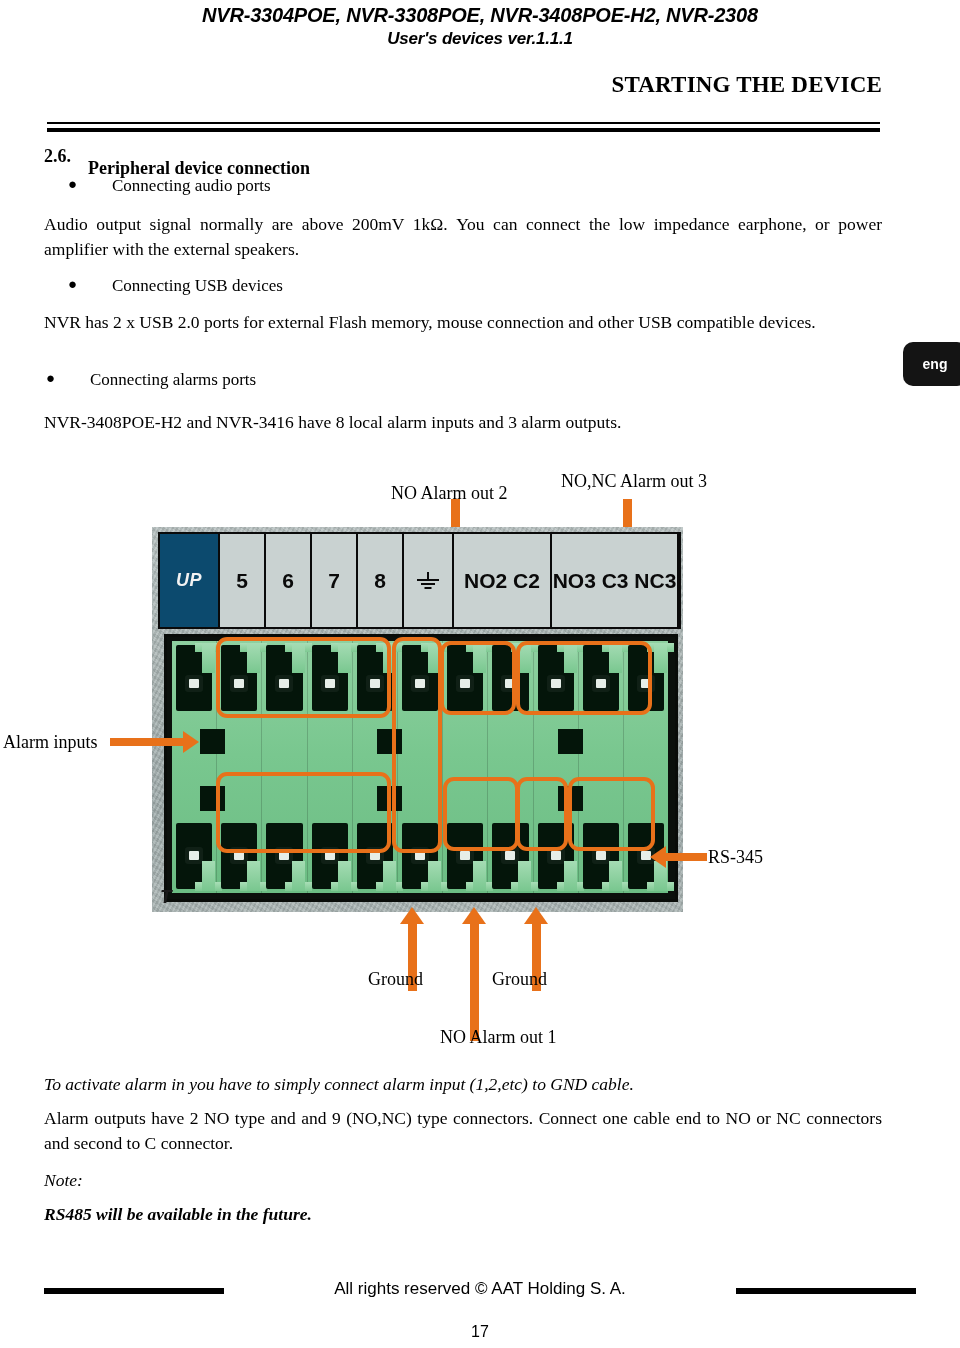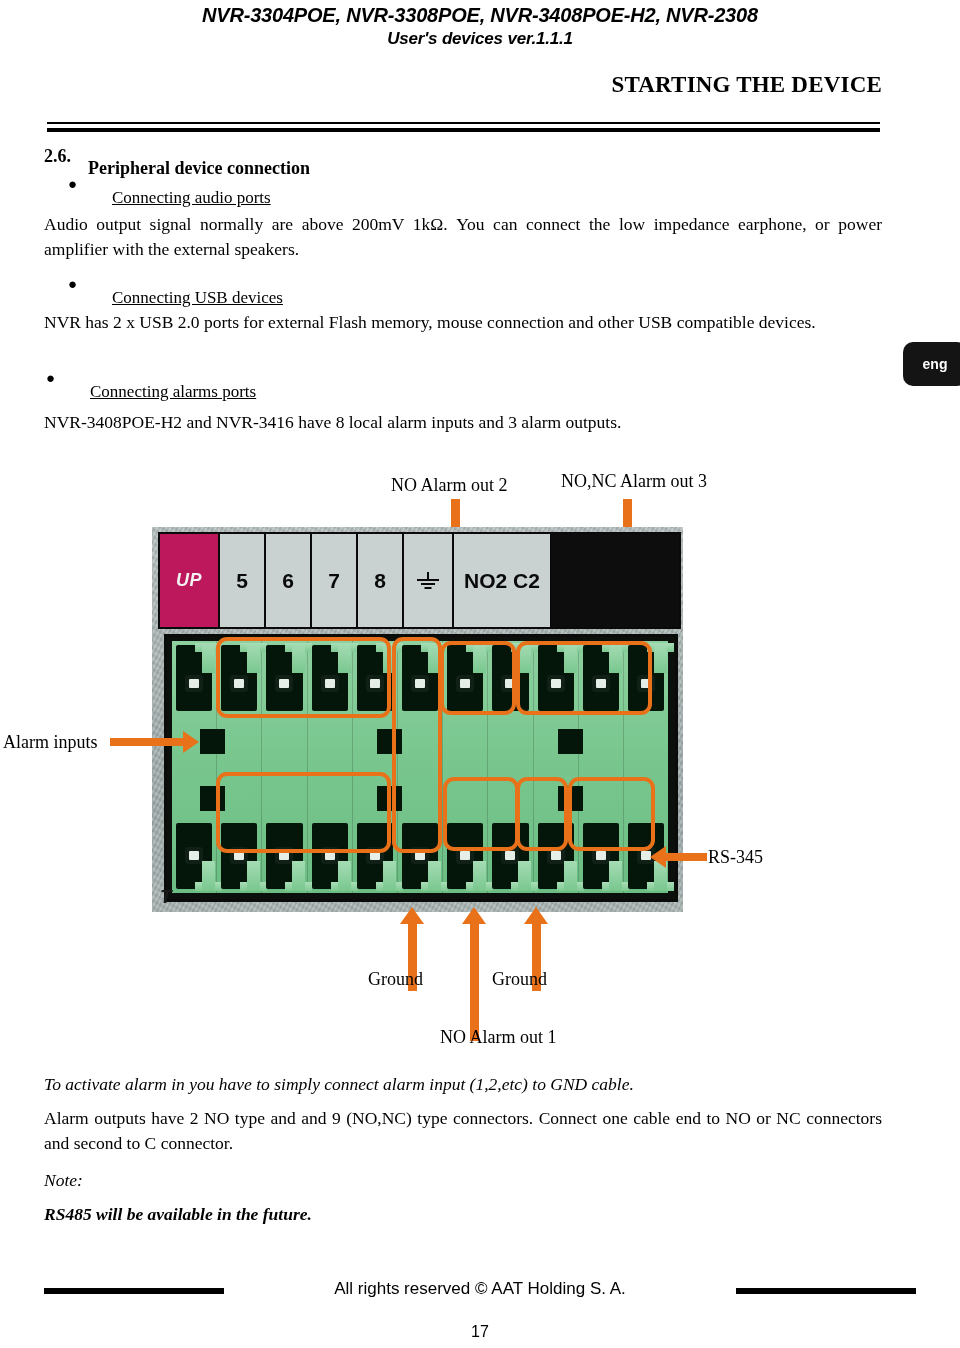--- a/index.html
+++ b/index.html
@@ -45,21 +45,21 @@
     font-weight:bold;font-size:18px;margin-top:12px;
   }
   .bullet{
     position:absolute;
     font-size:17px;
   }
   .bullet .dot{
     position:absolute;left:0;top:1px;
     font-size:15px;line-height:1;
   }
-  .bullet .btxt{position:absolute;left:44px;top:12px;white-space:nowrap;text-decoration:underline;}
+  .bullet .btxt{position:absolute;left:44px;top:0;white-space:nowrap;}
   .para{
     position:absolute;
     font-size:17.5px;
     line-height:25px;
     text-align:justify;
   }
   .para.it{font-style:italic;}
 
   
   .eng-tab{
@@ -107,21 +107,21 @@
   .prow{display:flex;flex:1;}
   .pcell{
     border-right:2px solid #0a0a0a;
     border-bottom:2px solid #0a0a0a;
     background:#c9d2d1;
     display:flex;align-items:center;justify-content:center;
     font-family:"Liberation Sans", sans-serif;
     font-weight:bold;font-size:21px;color:#0a0a0a;
   }
   .prow:last-child .pcell{border-bottom:none;}
-  .pcell.dark{background:#be185d;color:#f2f2f2;font-style:italic;font-size:18px;letter-spacing:.5px;}
+  .pcell.dark{background:#0c4a6e;color:#f2f2f2;font-style:italic;font-size:18px;letter-spacing:.5px;}
   .gnd-glyph{display:block;width:22px;height:17px;position:relative;}
   .gnd-glyph i{position:absolute;background:#0a0a0a;left:50%;transform:translateX(-50%);}
   .gnd-glyph i:nth-child(1){top:0;width:2px;height:8px;}
   .gnd-glyph i:nth-child(2){top:7px;width:22px;height:2px;}
   .gnd-glyph i:nth-child(3){top:11px;width:14px;height:2px;}
   .gnd-glyph i:nth-child(4){top:15px;width:7px;height:2px;}
 
   
   .conn-outer{
     position:absolute;left:12px;top:107px;width:508px;height:262px;
@@ -247,21 +247,21 @@
 </div>
 
 <div class="para" style="left:44px;top:410px;width:838px;">NVR-3408POE-H2 and NVR-3416 have 8 local alarm inputs and 3 alarm outputs.</div>
 
 <div class="eng-tab">
   <span>eng</span>
 </div>
 
 <div class="diagram">
 
-  <div class="dlabel" style="left:391px;top:20px;text-align:center;">NO Alarm out 2</div>
+  <div class="dlabel" style="left:391px;top:28px;text-align:center;">NO Alarm out 2</div>
   <div class="dlabel" style="left:561px;top:16px;">NO,NC Alarm out 3</div>
 
   <div class="arrow-v" style="left:451px;top:44px;height:145px;"></div>
   <div class="arrow-head-d" style="left:443px;top:185px;"></div>
 
   <div class="arrow-v" style="left:623px;top:44px;height:145px;"></div>
   <div class="arrow-head-d" style="left:615px;top:185px;"></div>
 
   <div class="photo">
     <div class="metal"></div>
@@ -275,20 +275,21 @@
         <div class="pcell" style="flex:0 0 44px">8</div>
         <div class="pcell" style="flex:0 0 48px">
           <span class="gnd-glyph">
               <i></i>
               <i></i>
               <i></i>
               <i></i>
             </span>
         </div>
         <div class="pcell" style="flex:0 0 96px">NO2 C2</div>
+        <div class="pcell" style="flex:1">NO3 C3 NC3</div>
       </div>
     </div>
 
     <div class="conn-outer">
       <div class="conn">
         <div class="ports">
           <div class="port">
             <div class="slot top">
                 <div class="screw"></div>
               </div>

